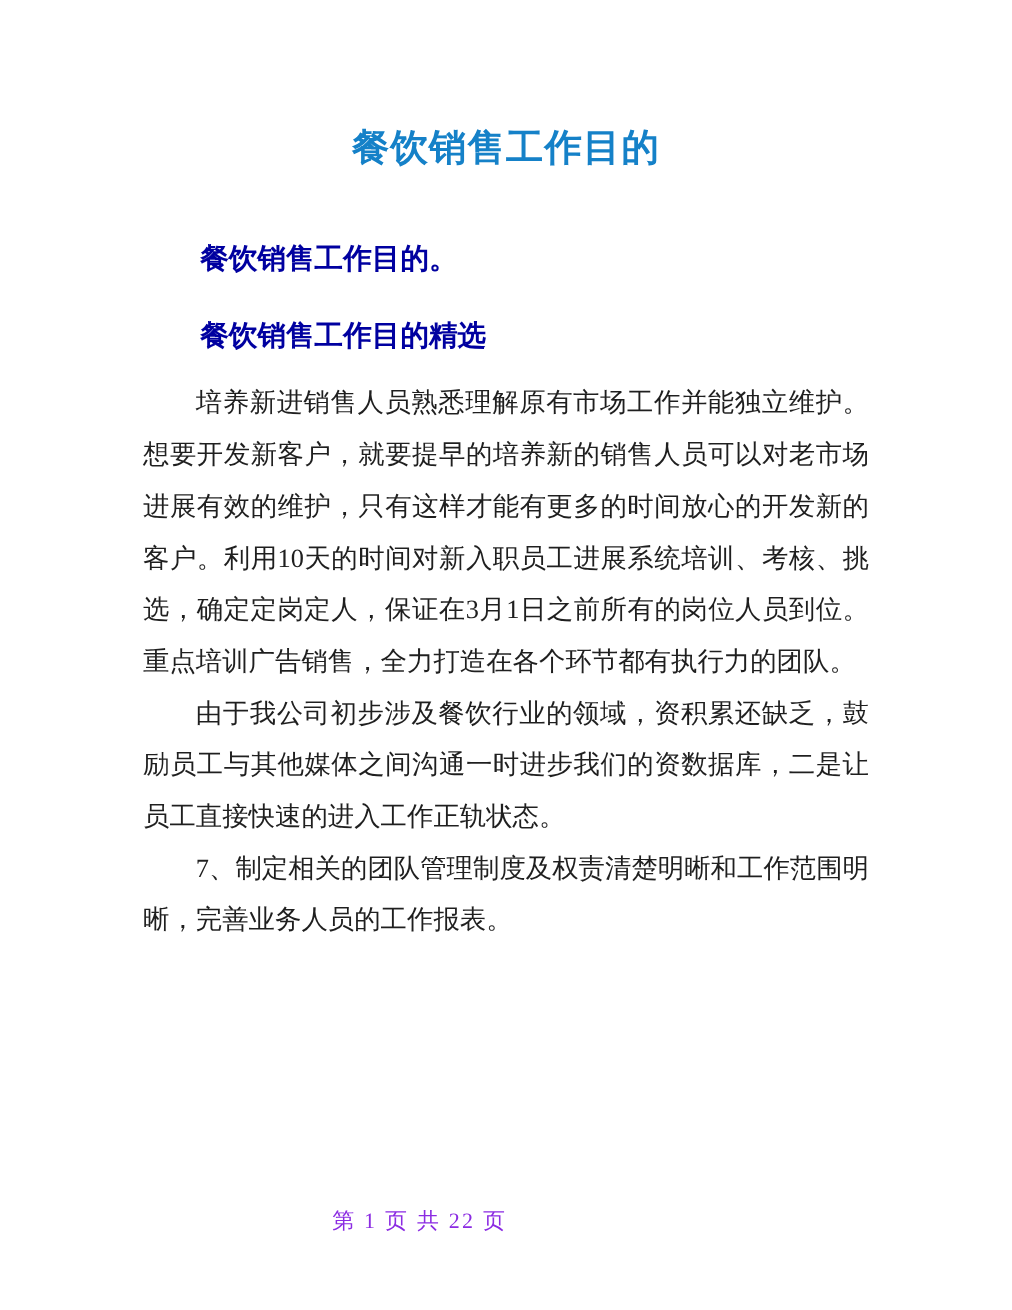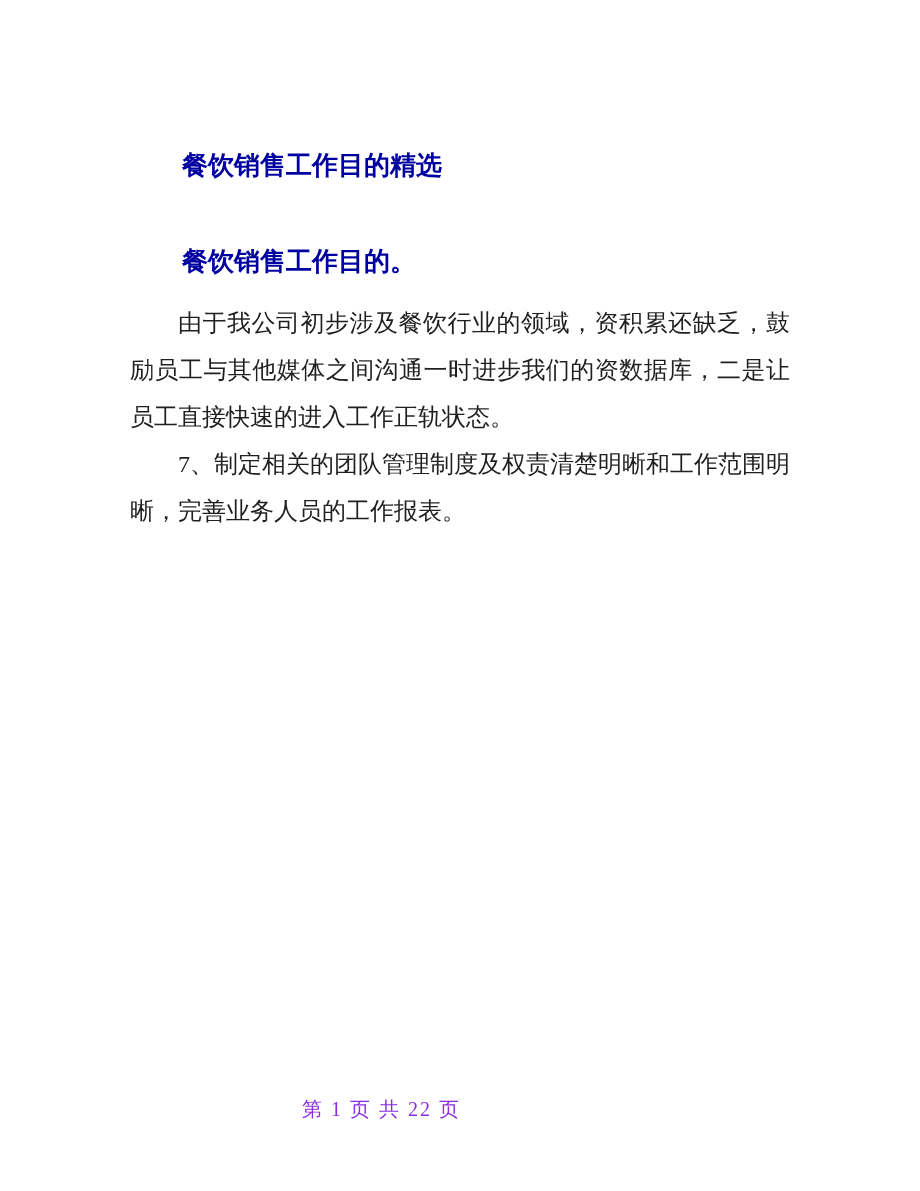--- a/index.html
+++ b/index.html
@@ -59,25 +59,27 @@
     font-size: 20px;
     color: #8B2BE2;
     letter-spacing: 2px;
   }
 </style>
 </head>
 <body>
 
 <div class="doc">
 
+  <div class="doc-title">餐饮销售工作目的</div>
+
+  <div class="section-heading heading-1">餐饮销售工作目的。</div>
 
   <div class="section-heading heading-2">餐饮销售工作目的精选</div>
 
-  <div class="section-heading heading-1">餐饮销售工作目的。</div>
-
   <div class="body-text">
+    <p>培养新进销售人员熟悉理解原有市场工作并能独立维护。想要开发新客户，就要提早的培养新的销售人员可以对老市场进展有效的维护，只有这样才能有更多的时间放心的开发新的客户。利用10天的时间对新入职员工进展系统培训、考核、挑选，确定定岗定人，保证在3月1日之前所有的岗位人员到位。重点培训广告销售，全力打造在各个环节都有执行力的团队。</p>
     <p>由于我公司初步涉及餐饮行业的领域，资积累还缺乏，鼓励员工与其他媒体之间沟通一时进步我们的资数据库，二是让员工直接快速的进入工作正轨状态。</p>
     <p>7、制定相关的团队管理制度及权责清楚明晰和工作范围明晰，完善业务人员的工作报表。</p>
   </div>
 
 </div>
 
 <div class="page-footer">第 1 页 共 22 页</div>
 
 </body></html>

